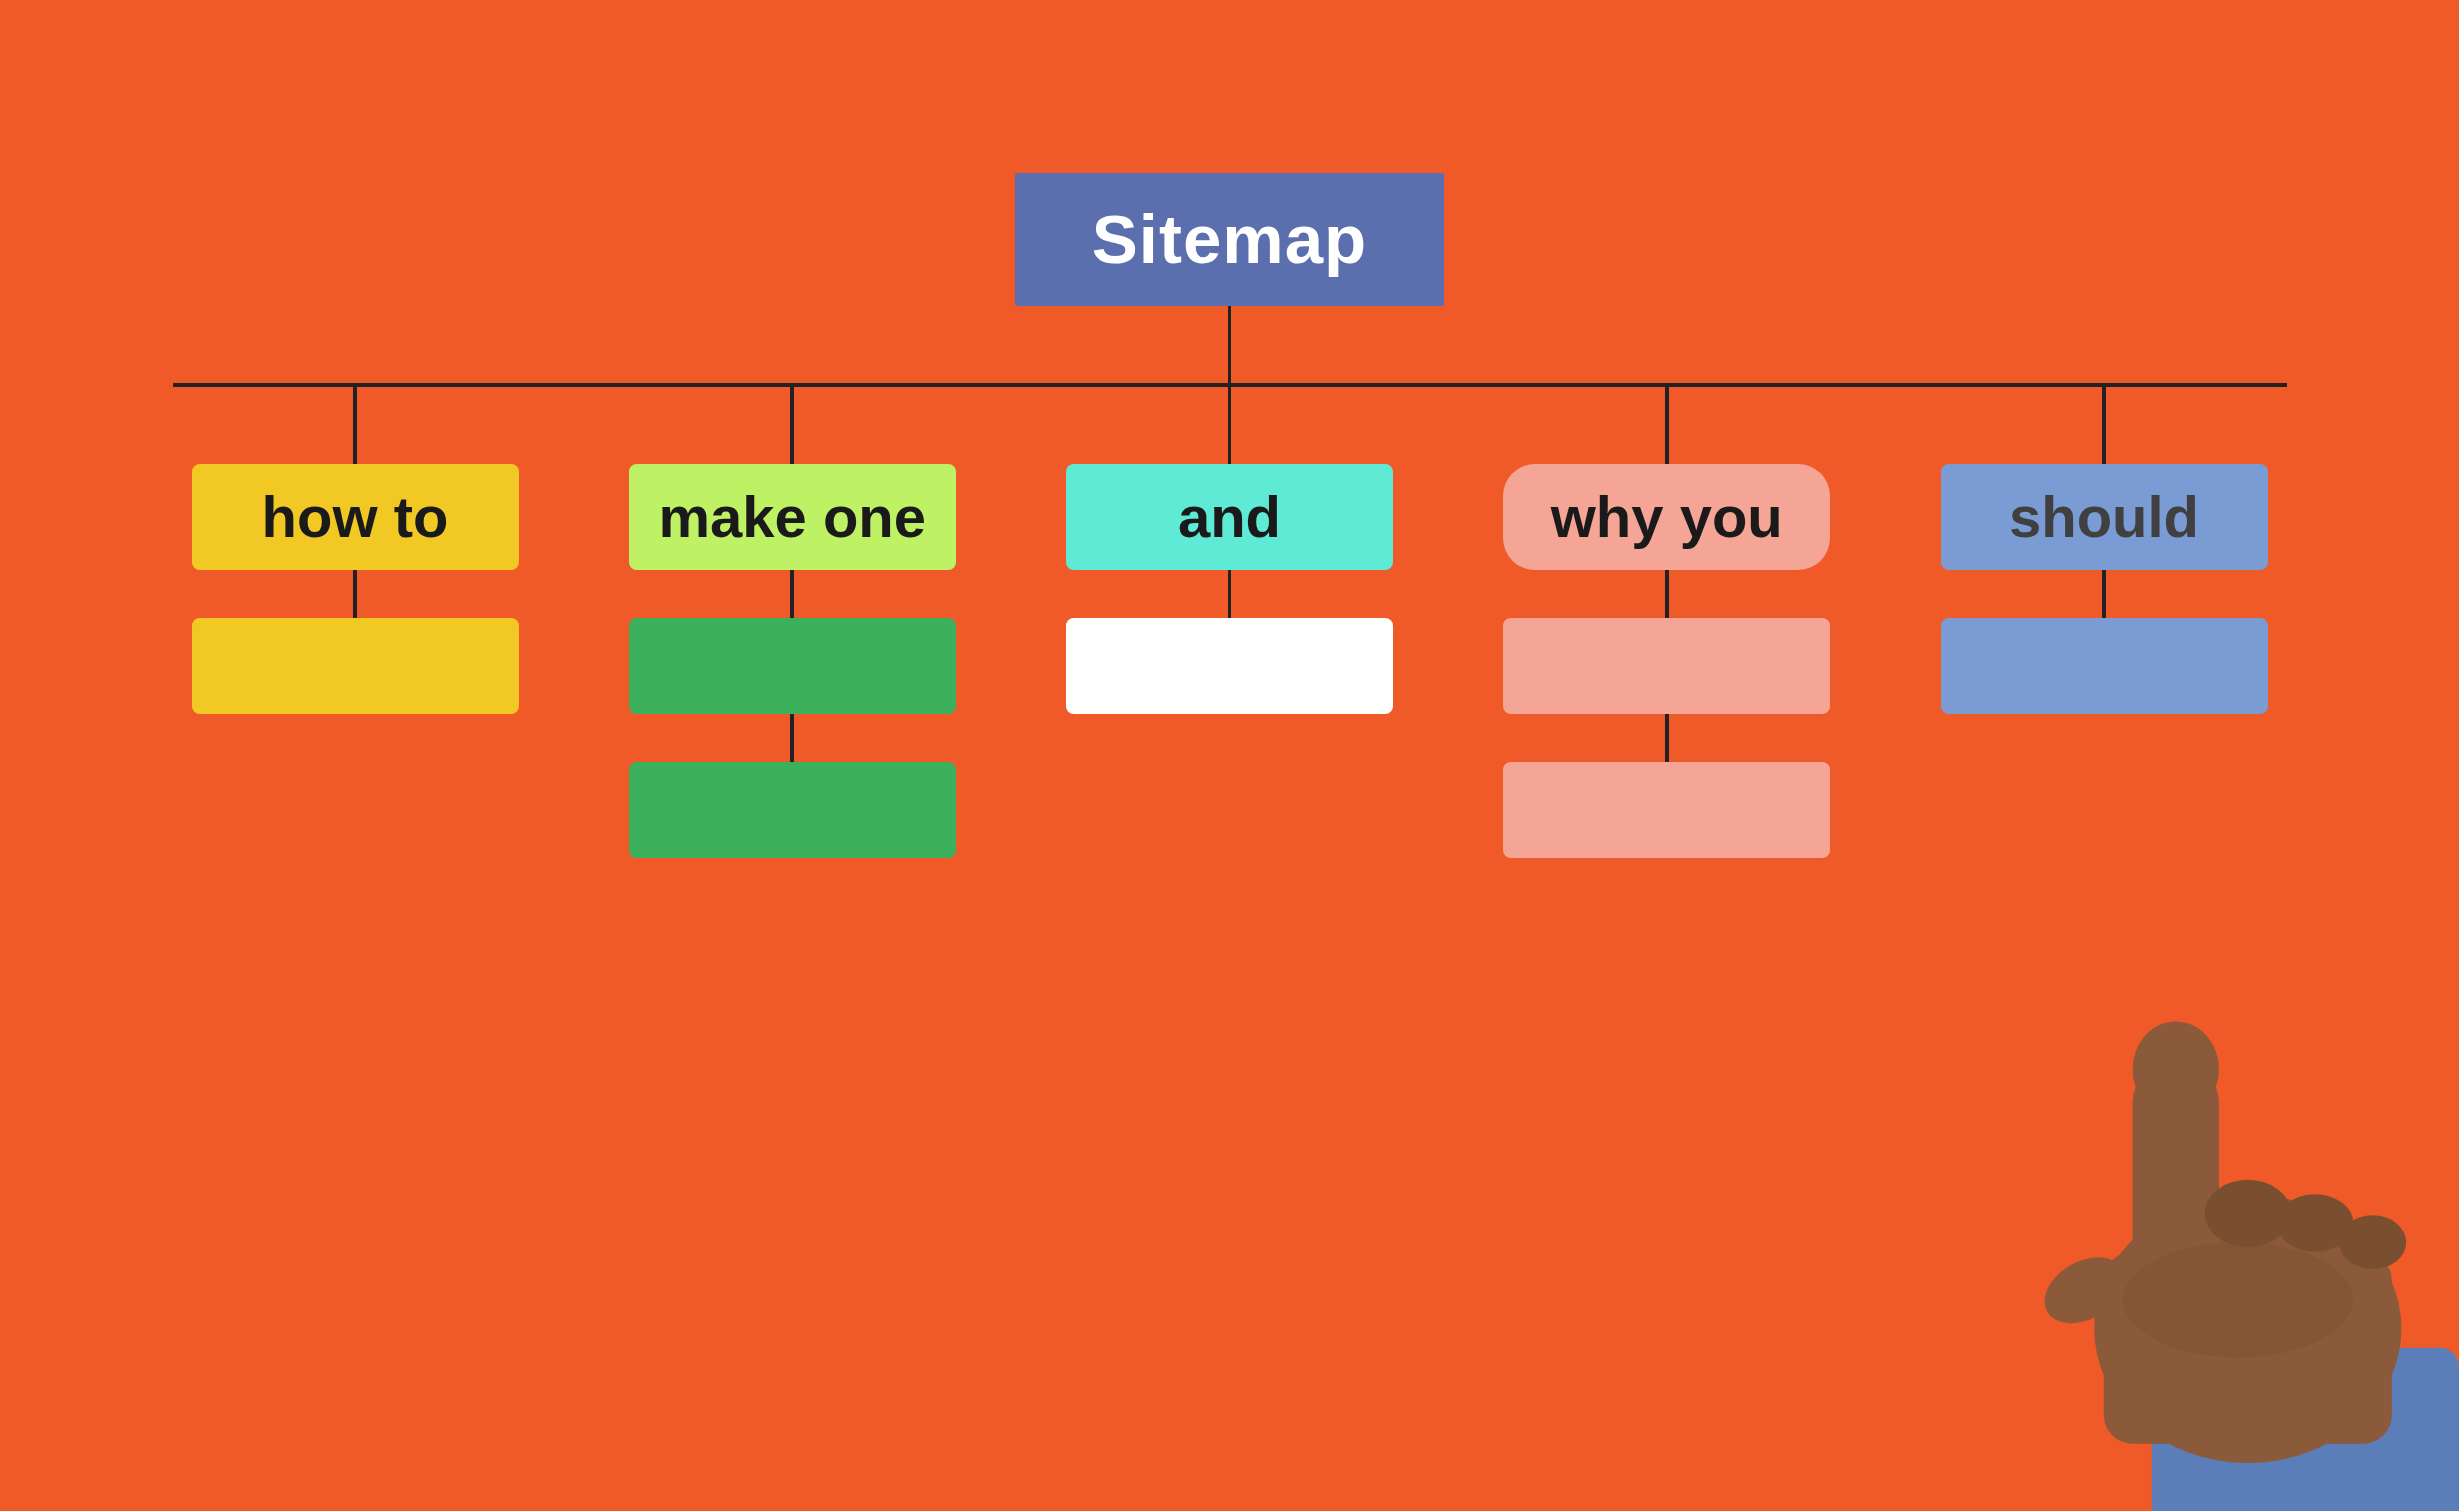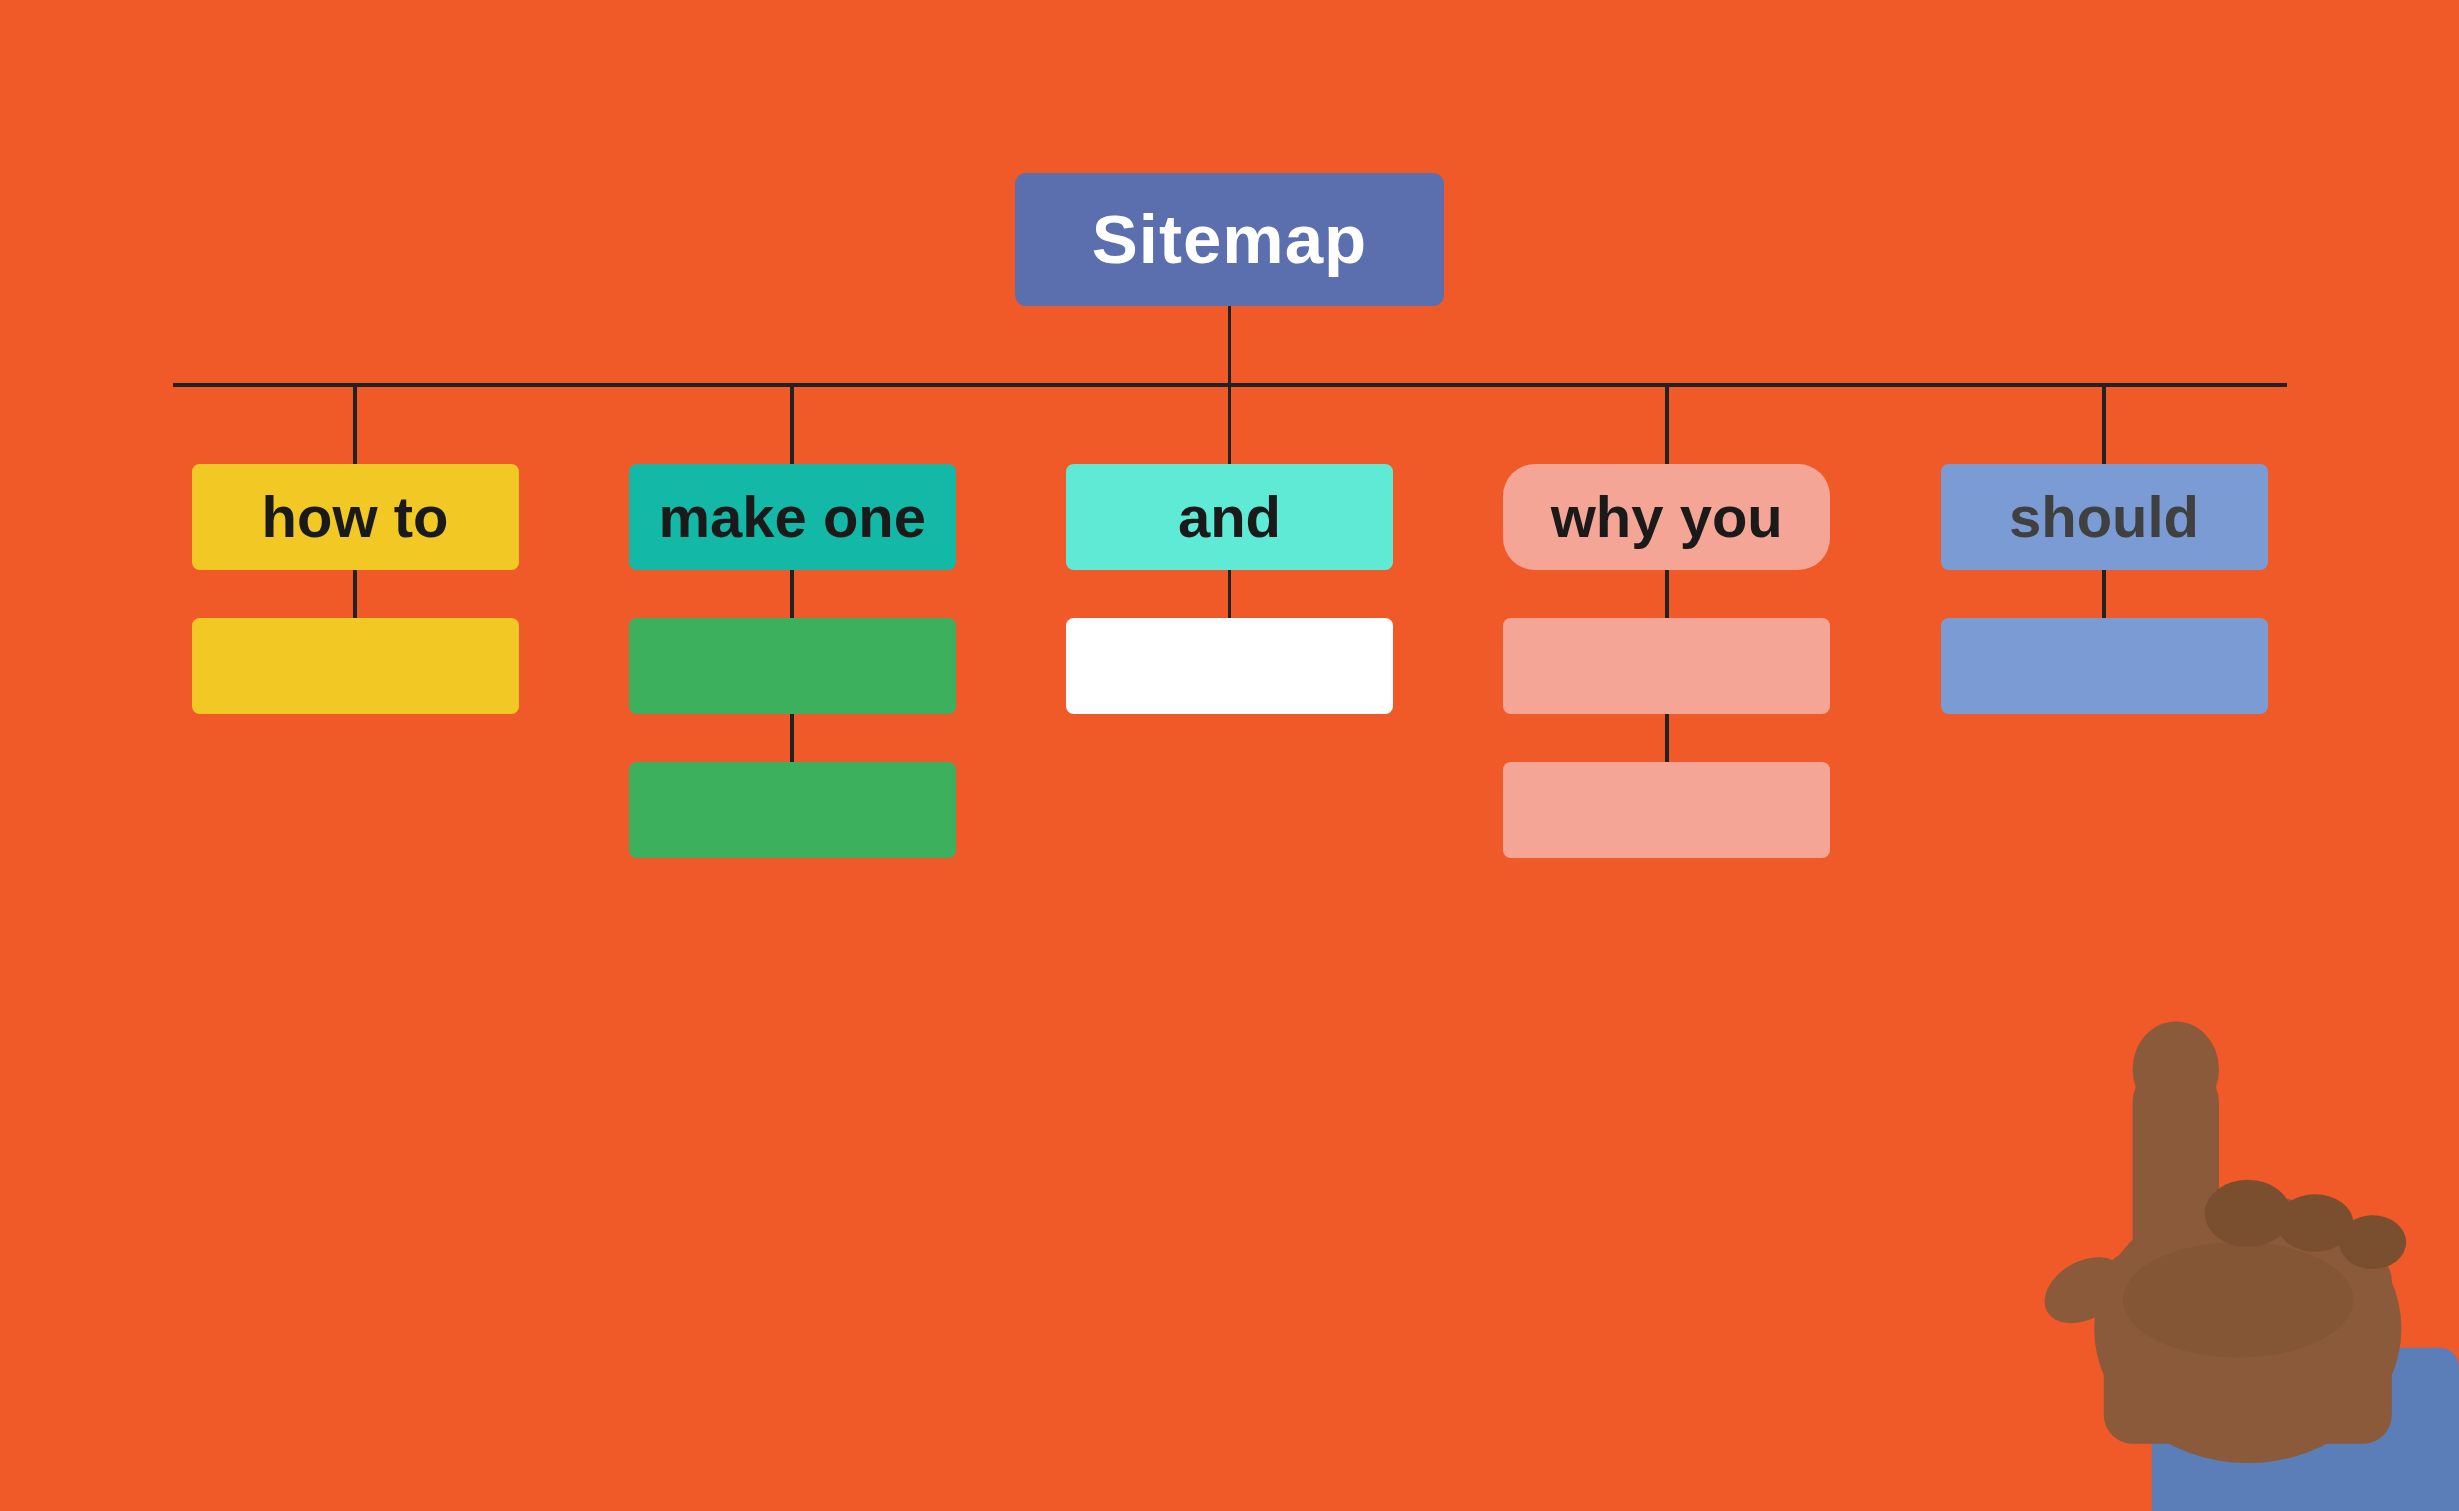--- a/index.html
+++ b/index.html
@@ -20,21 +20,21 @@
       transform: translateX(-50%);
       width: 2210px;
       display: flex;
       flex-direction: column;
       align-items: center;
     }
 
     
     .root-node {
       background-color: #5B6EAE;
-      border-radius: 11px;
+      border-radius: 2px;
       padding: 27px 77px;
       display: flex;
       align-items: flex-start;
       justify-content: center;
       min-width: 423px;
       min-height: 106px;
     }
 
     .root-node-label {
       color: #ffffff;
@@ -127,21 +127,21 @@
     }
 
     .sub-connector-mid {
       width: 3.8px;
       height: 48px;
       background: #222;
     }
 
     
     .color-yellow { background-color: #F2C924; }
-    .color-green  { background-color: #14b8a6; }
+    .color-green  { background-color: #bef264; }
     .color-white  { background-color: #5eead4; }
     .color-pink   { background-color: #F4A596; border-radius: 32px; }
     .color-blue   { background-color: #7B9BD4; }
 
     .color-yellow-sub { background-color: #F2C924; }
     .color-green-sub  { background-color: #3DB05D; }
     .color-white-sub  { background-color: #FFFFFF; }
     .color-pink-sub   { background-color: #F4A596; }
     .color-blue-sub   { background-color: #7B9BD4; }
 

